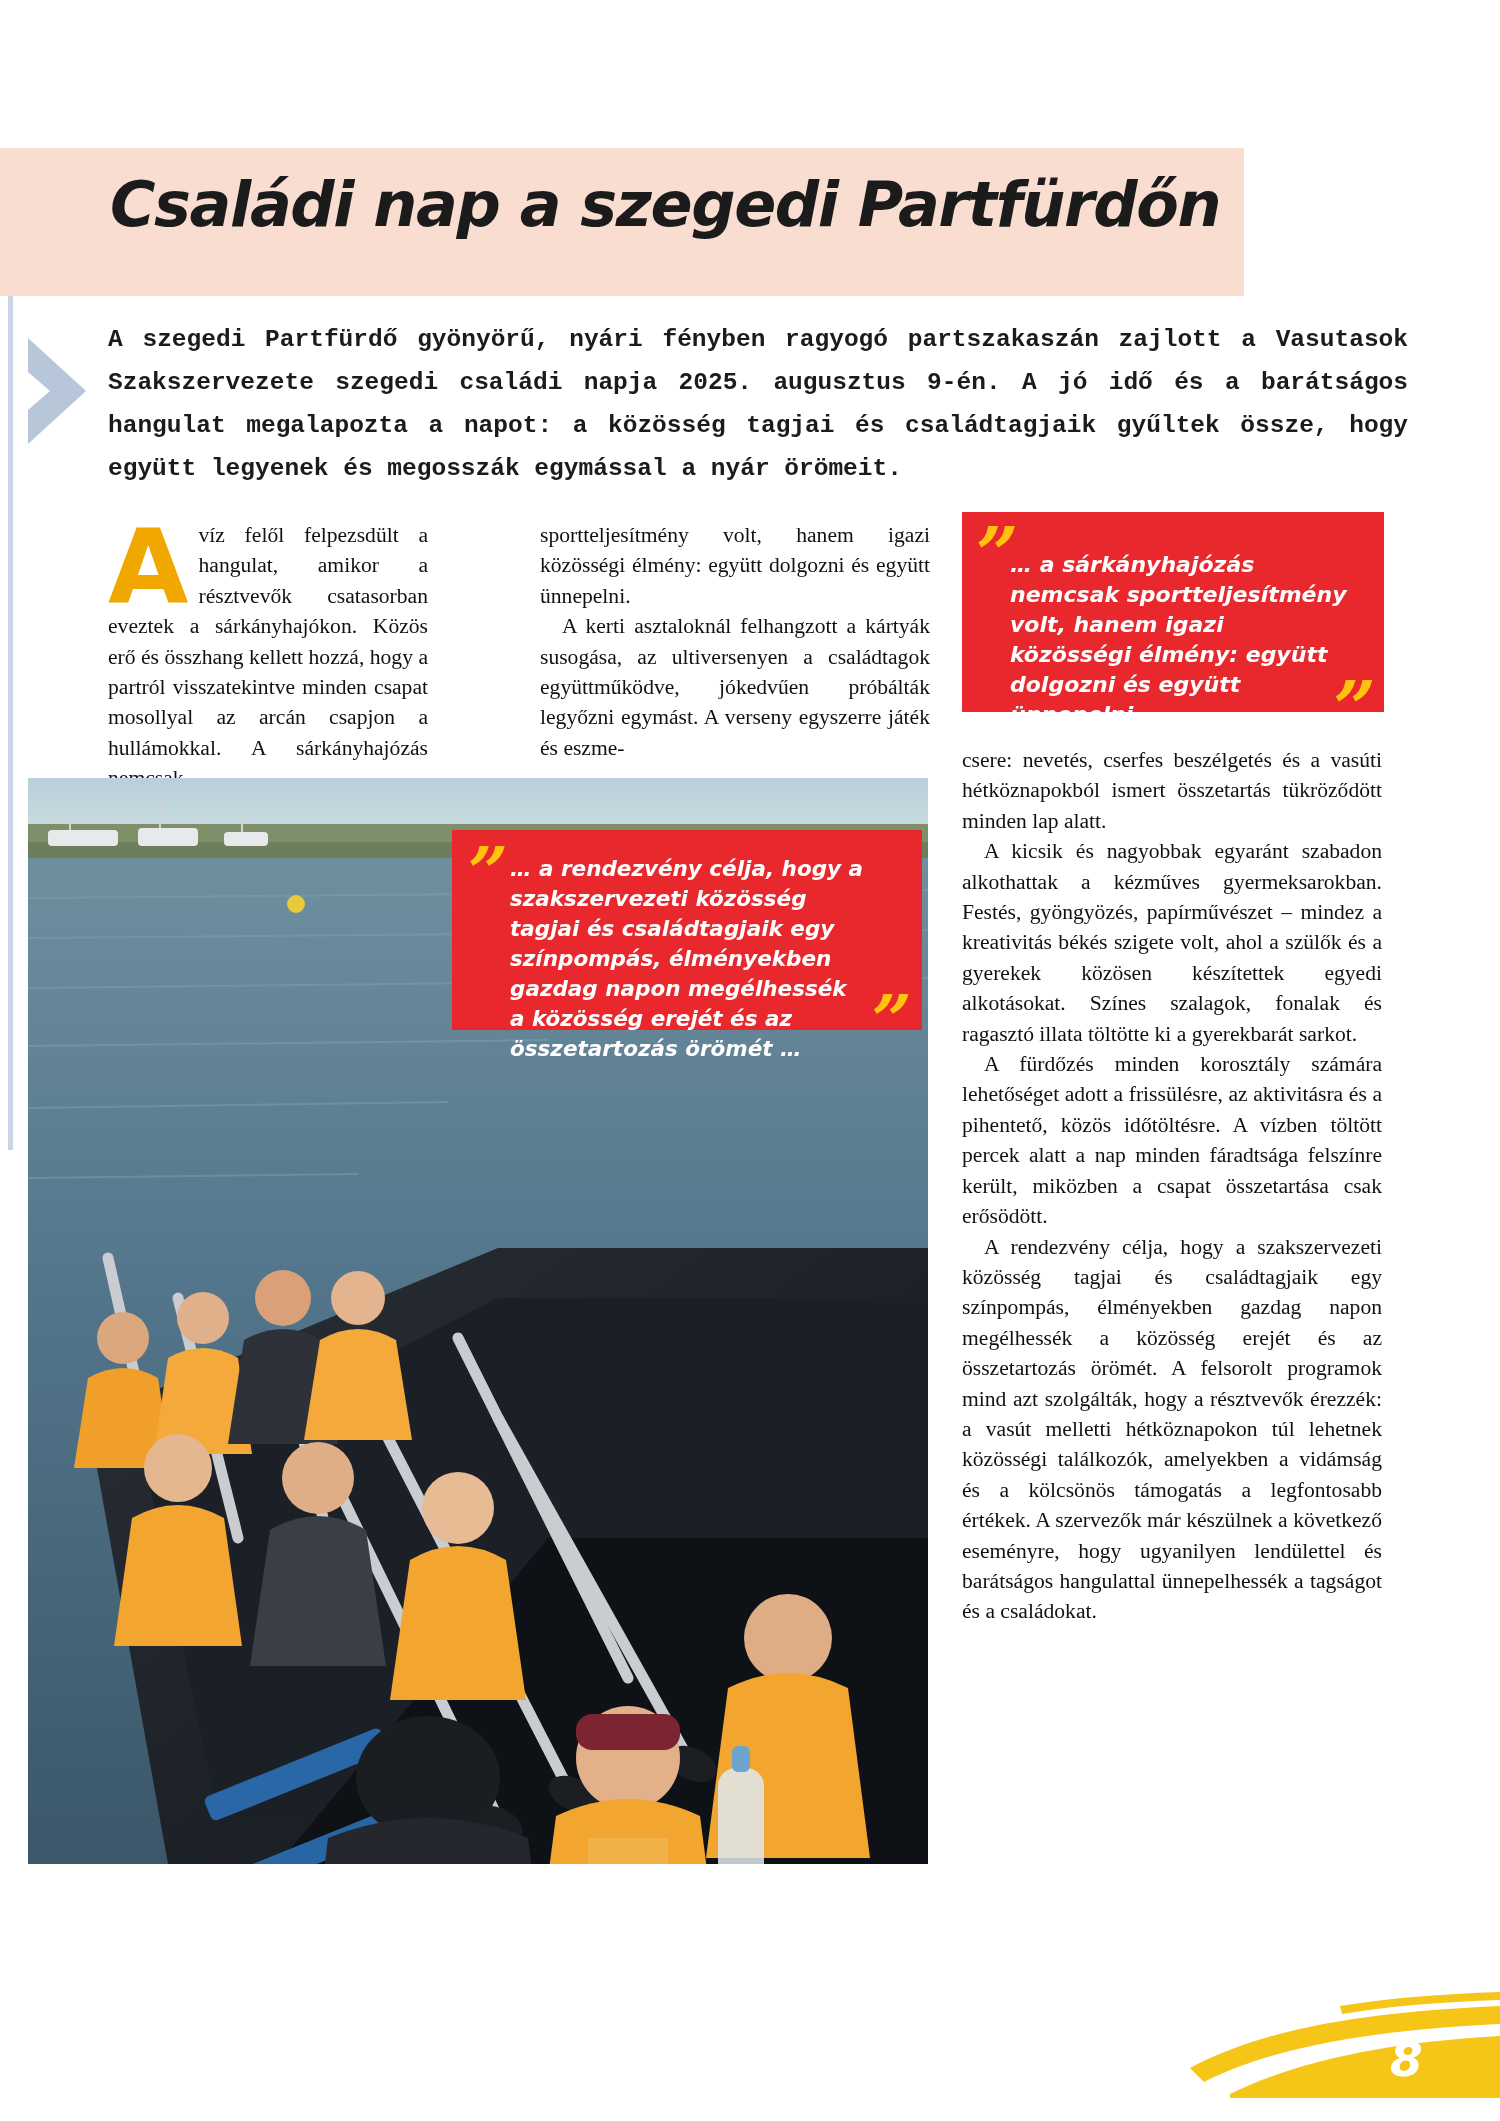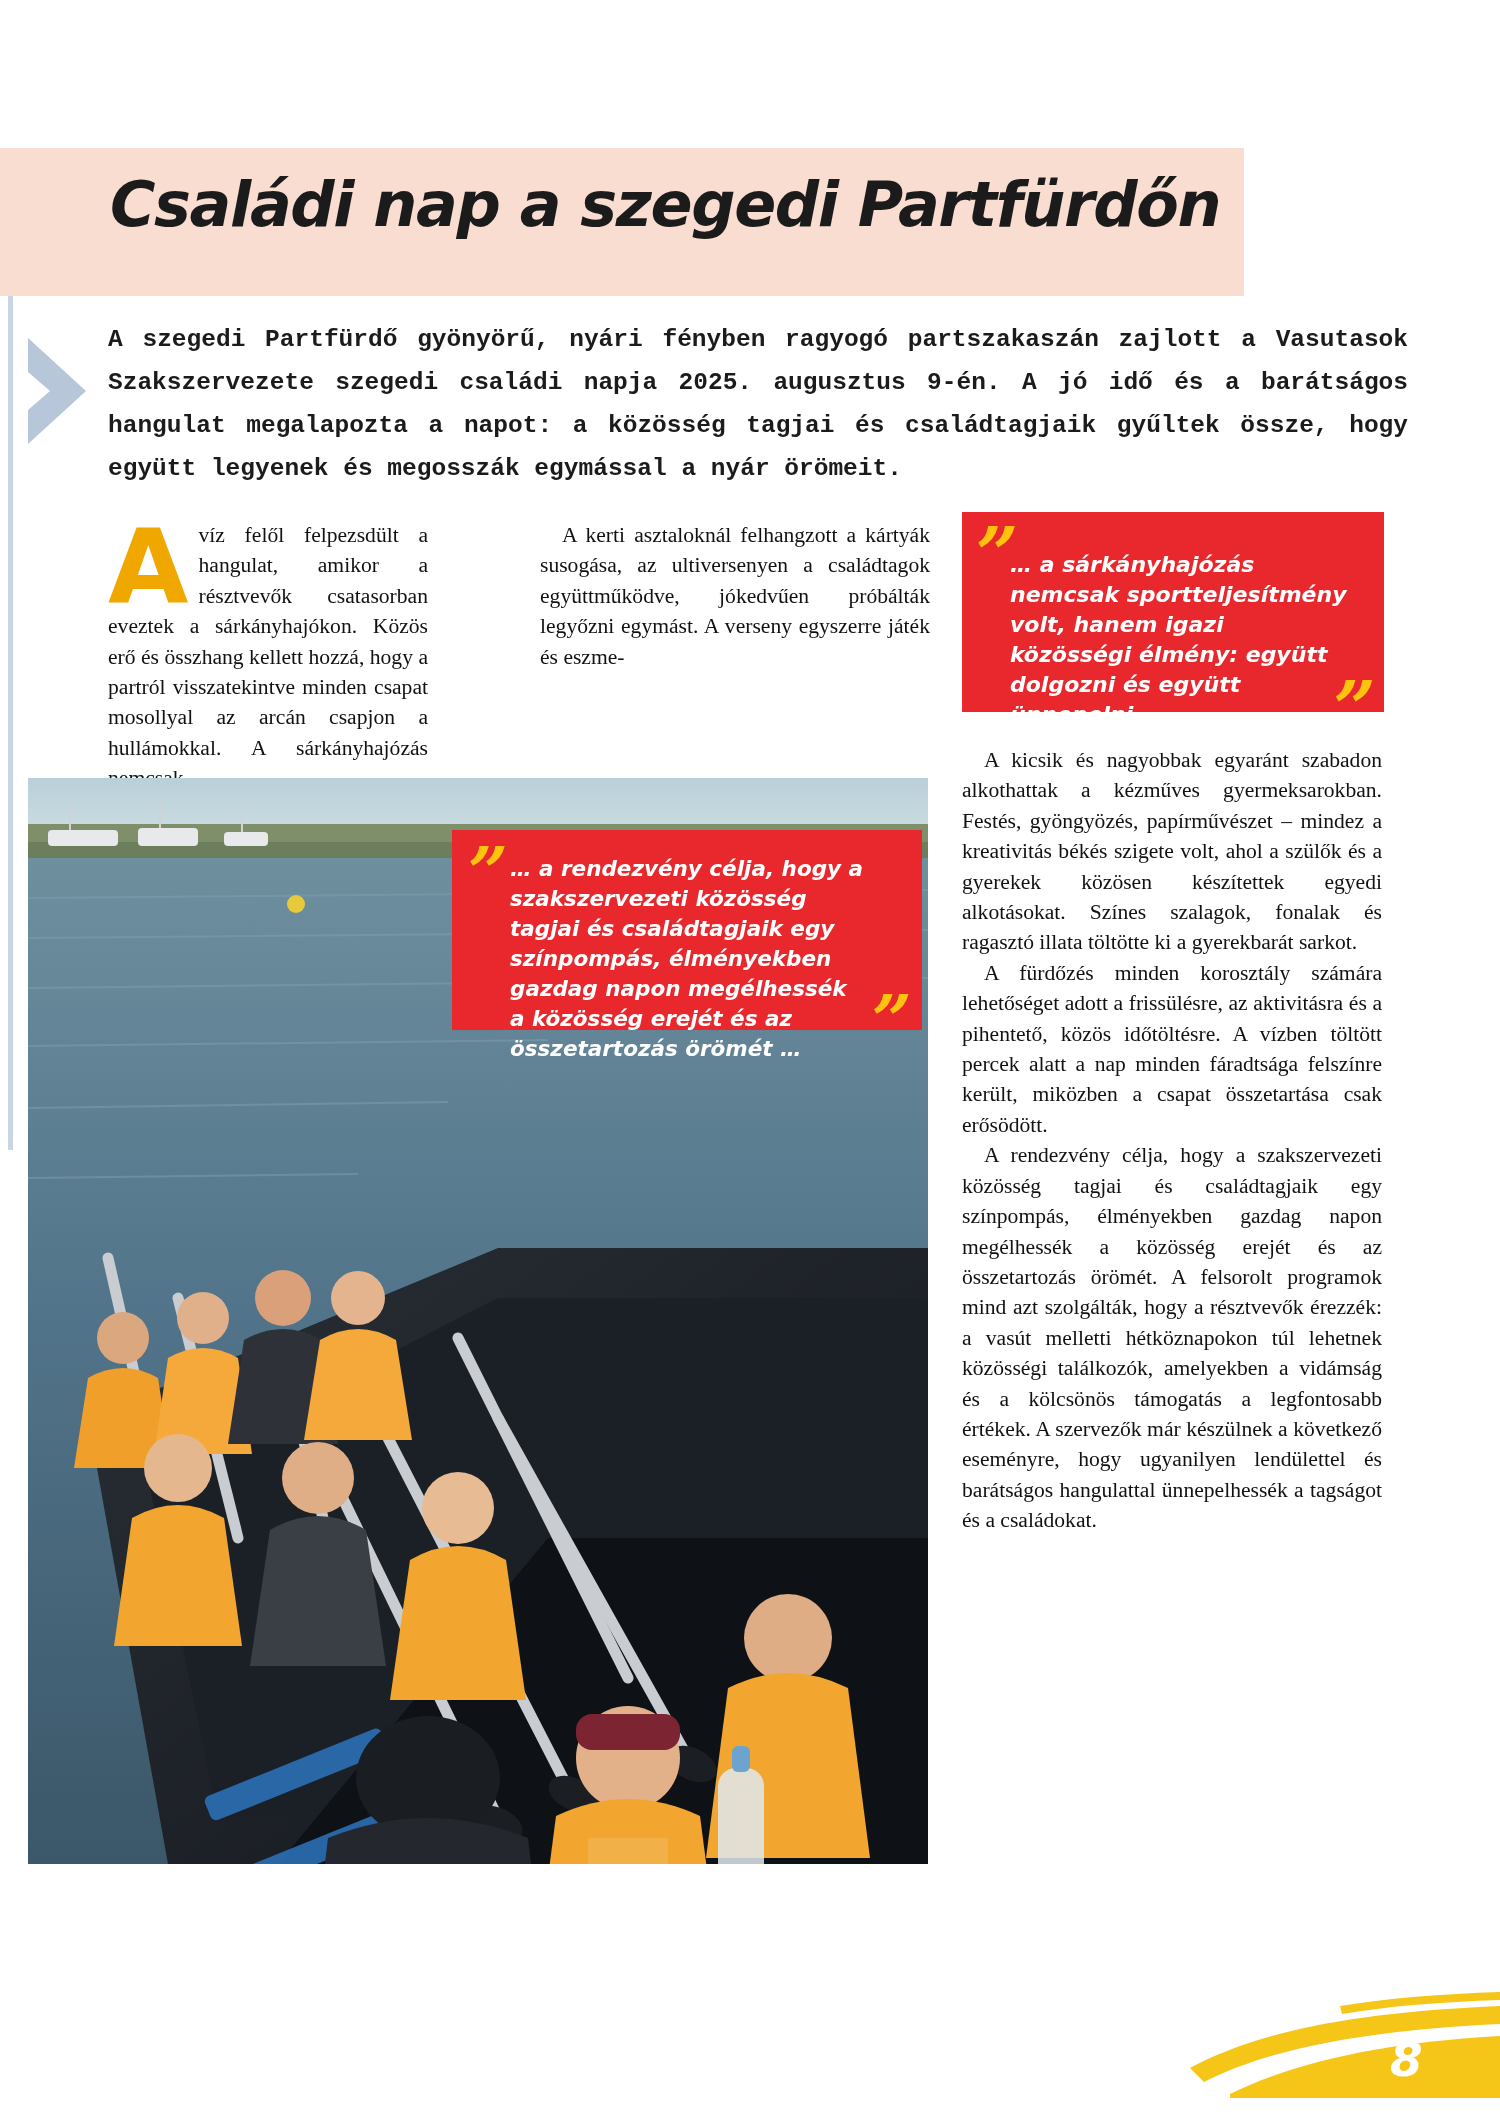--- a/index.html
+++ b/index.html
@@ -227,30 +227,32 @@
     <div class="lead-text">A szegedi Partfürdő gyönyörű, nyári fényben ragyogó partszakaszán zajlott a Vasutasok Szakszervezete szegedi családi napja 2025. augusztus 9-én. A jó idő és a barátságos hangulat megalapozta a napot: a közösség tagjai és családtagjaik gyűltek össze, hogy együtt legyenek és megosszák egymással a nyár örömeit.</div>
   </div>
 
   <div class="col col-1">
     <p class="first">
       <span class="dropcap">A</span><span>víz felől felpezsdült a hangulat, amikor a résztvevők csatasorban eveztek a sárkányhajókon. Közös erő és összhang kellett hozzá, hogy a partról visszatekintve minden csapat mosollyal az arcán csapjon a hullámokkal. A sárkányhajózás nemcsak</span>
     </p>
   </div>
 
   <div class="col col-2">
+    <p class="first">sportteljesítmény volt, hanem igazi közösségi élmény: együtt dolgozni és együtt ünnepelni.</p>
     <p>A kerti asztaloknál felhangzott a kártyák susogása, az ultiversenyen a családtagok együttműködve, jókedvűen próbálták legyőzni egymást. A verseny egyszerre játék és eszme-</p>
   </div>
 
   <div class="pullquote pq-right">
     <span class="quote-mark qm-open">”</span>
     <span class="pq-text">… a sárkányhajózás nemcsak sportteljesítmény volt, hanem igazi közösségi élmény: együtt dolgozni és együtt ünnepelni …</span>
     <span class="quote-mark qm-close">”</span>
   </div>
 
   <div class="col col-3">
+    <p class="first">csere: nevetés, cserfes beszélgetés és a vasúti hétköznapokból ismert összetartás tükröződött minden lap alatt.</p>
     <p>A kicsik és nagyobbak egyaránt szabadon alkothattak a kézműves gyermeksarokban. Festés, gyöngyözés, papírművészet – mindez a kreativitás békés szigete volt, ahol a szülők és a gyerekek közösen készítettek egyedi alkotásokat. Színes szalagok, fonalak és ragasztó illata töltötte ki a gyerekbarát sarkot.</p>
     <p>A fürdőzés minden korosztály számára lehetőséget adott a frissülésre, az aktivitásra és a pihentető, közös időtöltésre. A vízben töltött percek alatt a nap minden fáradtsága felszínre került, miközben a csapat összetartása csak erősödött.</p>
     <p>A rendezvény célja, hogy a szakszervezeti közösség tagjai és családtagjaik egy színpompás, élményekben gazdag napon megélhessék a közösség erejét és az összetartozás örömét. A felsorolt programok mind azt szolgálták, hogy a résztvevők érezzék: a vasút melletti hétköznapokon túl lehetnek közösségi találkozók, amelyekben a vidámság és a kölcsönös támogatás a legfontosabb értékek. A szervezők már készülnek a következő eseményre, hogy ugyanilyen lendülettel és barátságos hangulattal ünnepelhessék a tagságot és a családokat.</p>
   </div>
 
   <div class="photo">
     <svg width="900" height="1086" viewBox="0 0 900 1086" xmlns="http://www.w3.org/2000/svg" aria-hidden="true">
       <defs>
         <linearGradient id="sky" x1="0" y1="0" x2="0" y2="1">
           <stop offset="0%" stop-color="#b9cfd9"></stop>

